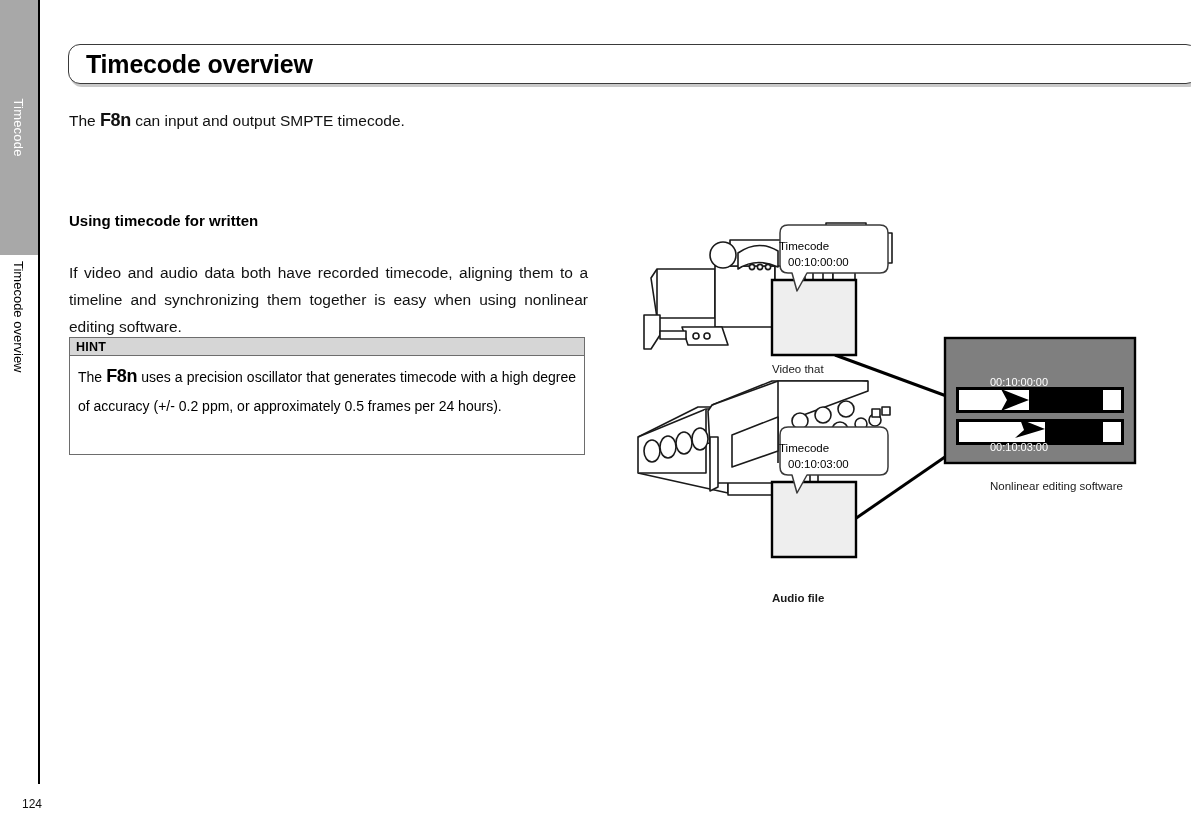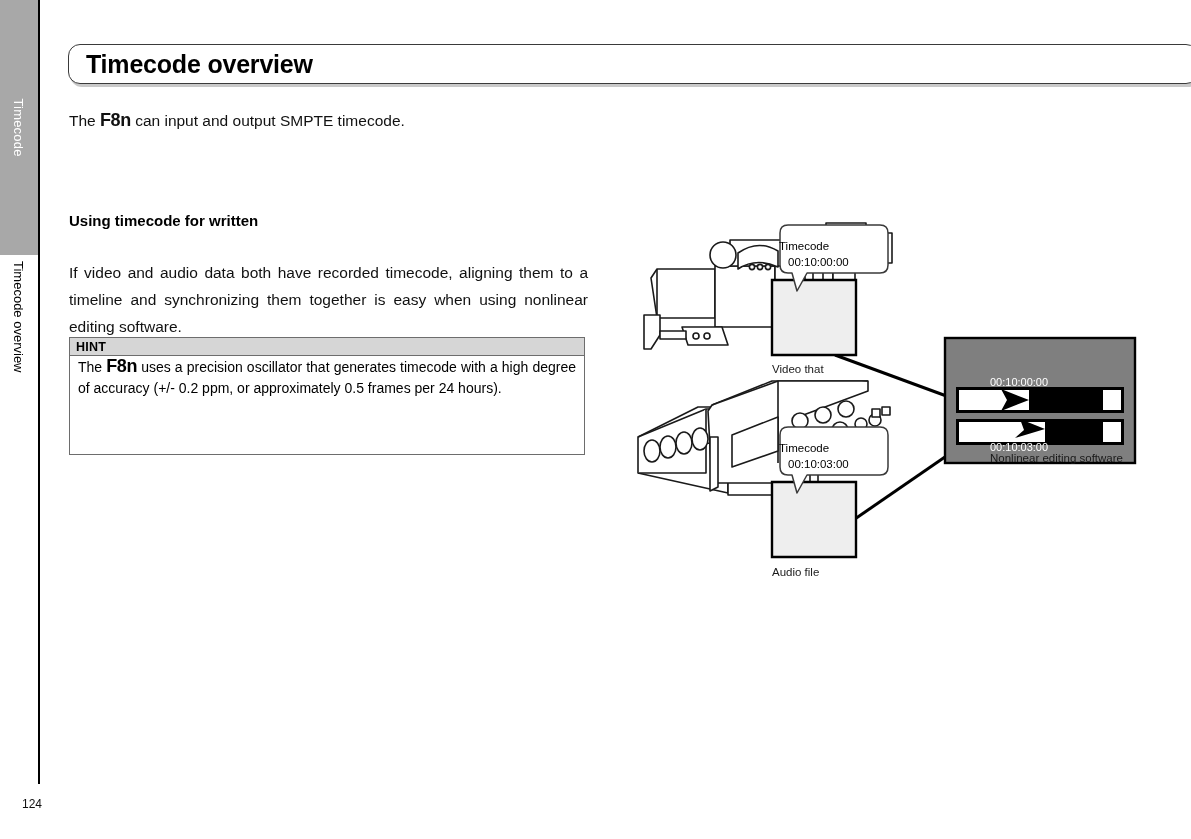--- a/index.html
+++ b/index.html
@@ -133,43 +133,43 @@
     display: flex; align-items: center;
     padding-left: 6px;
     box-sizing: border-box;
   }
   #hint-title {
     font-size: 12.5px;
     font-weight: bold;
     letter-spacing: 0.2px;
   }
   #hint-body {
-    padding: 0 8px 0 8px;
+    padding: 6px 8px 0 8px;
     font-size: 14px;
-    line-height: 21px;
+    line-height: 29px;
     text-align: justify;
   }
 
   
   #illustration {
     position: absolute;
     left: 620px; top: 205px;
     width: 560px; height: 395px;
   }
   #illustration svg { display: block; }
 
   .dg-label {
     position: absolute;
     font-size: 11.5px;
     color: #1a1a1a;
     white-space: nowrap;
   }
   #label-video-file { left: 772px; top: 363px; }
-  #label-audio-file { left: 772px; top: 566px; }
-  #label-nle       { left: 990px; top: 452px; }
+  #label-audio-file { left: 772px; top: 592px; font-weight: bold; }
+  #label-nle       { left: 990px; top: 480px; }
 
   .callout-text {
     position: absolute;
     font-size: 11.5px;
     color: #000;
     white-space: nowrap;
   }
   #callout1-line1 { left: 779px; top: 240px; }
   #callout1-line2 { left: 788px; top: 256px; }
   #callout2-line1 { left: 779px; top: 442px; }

